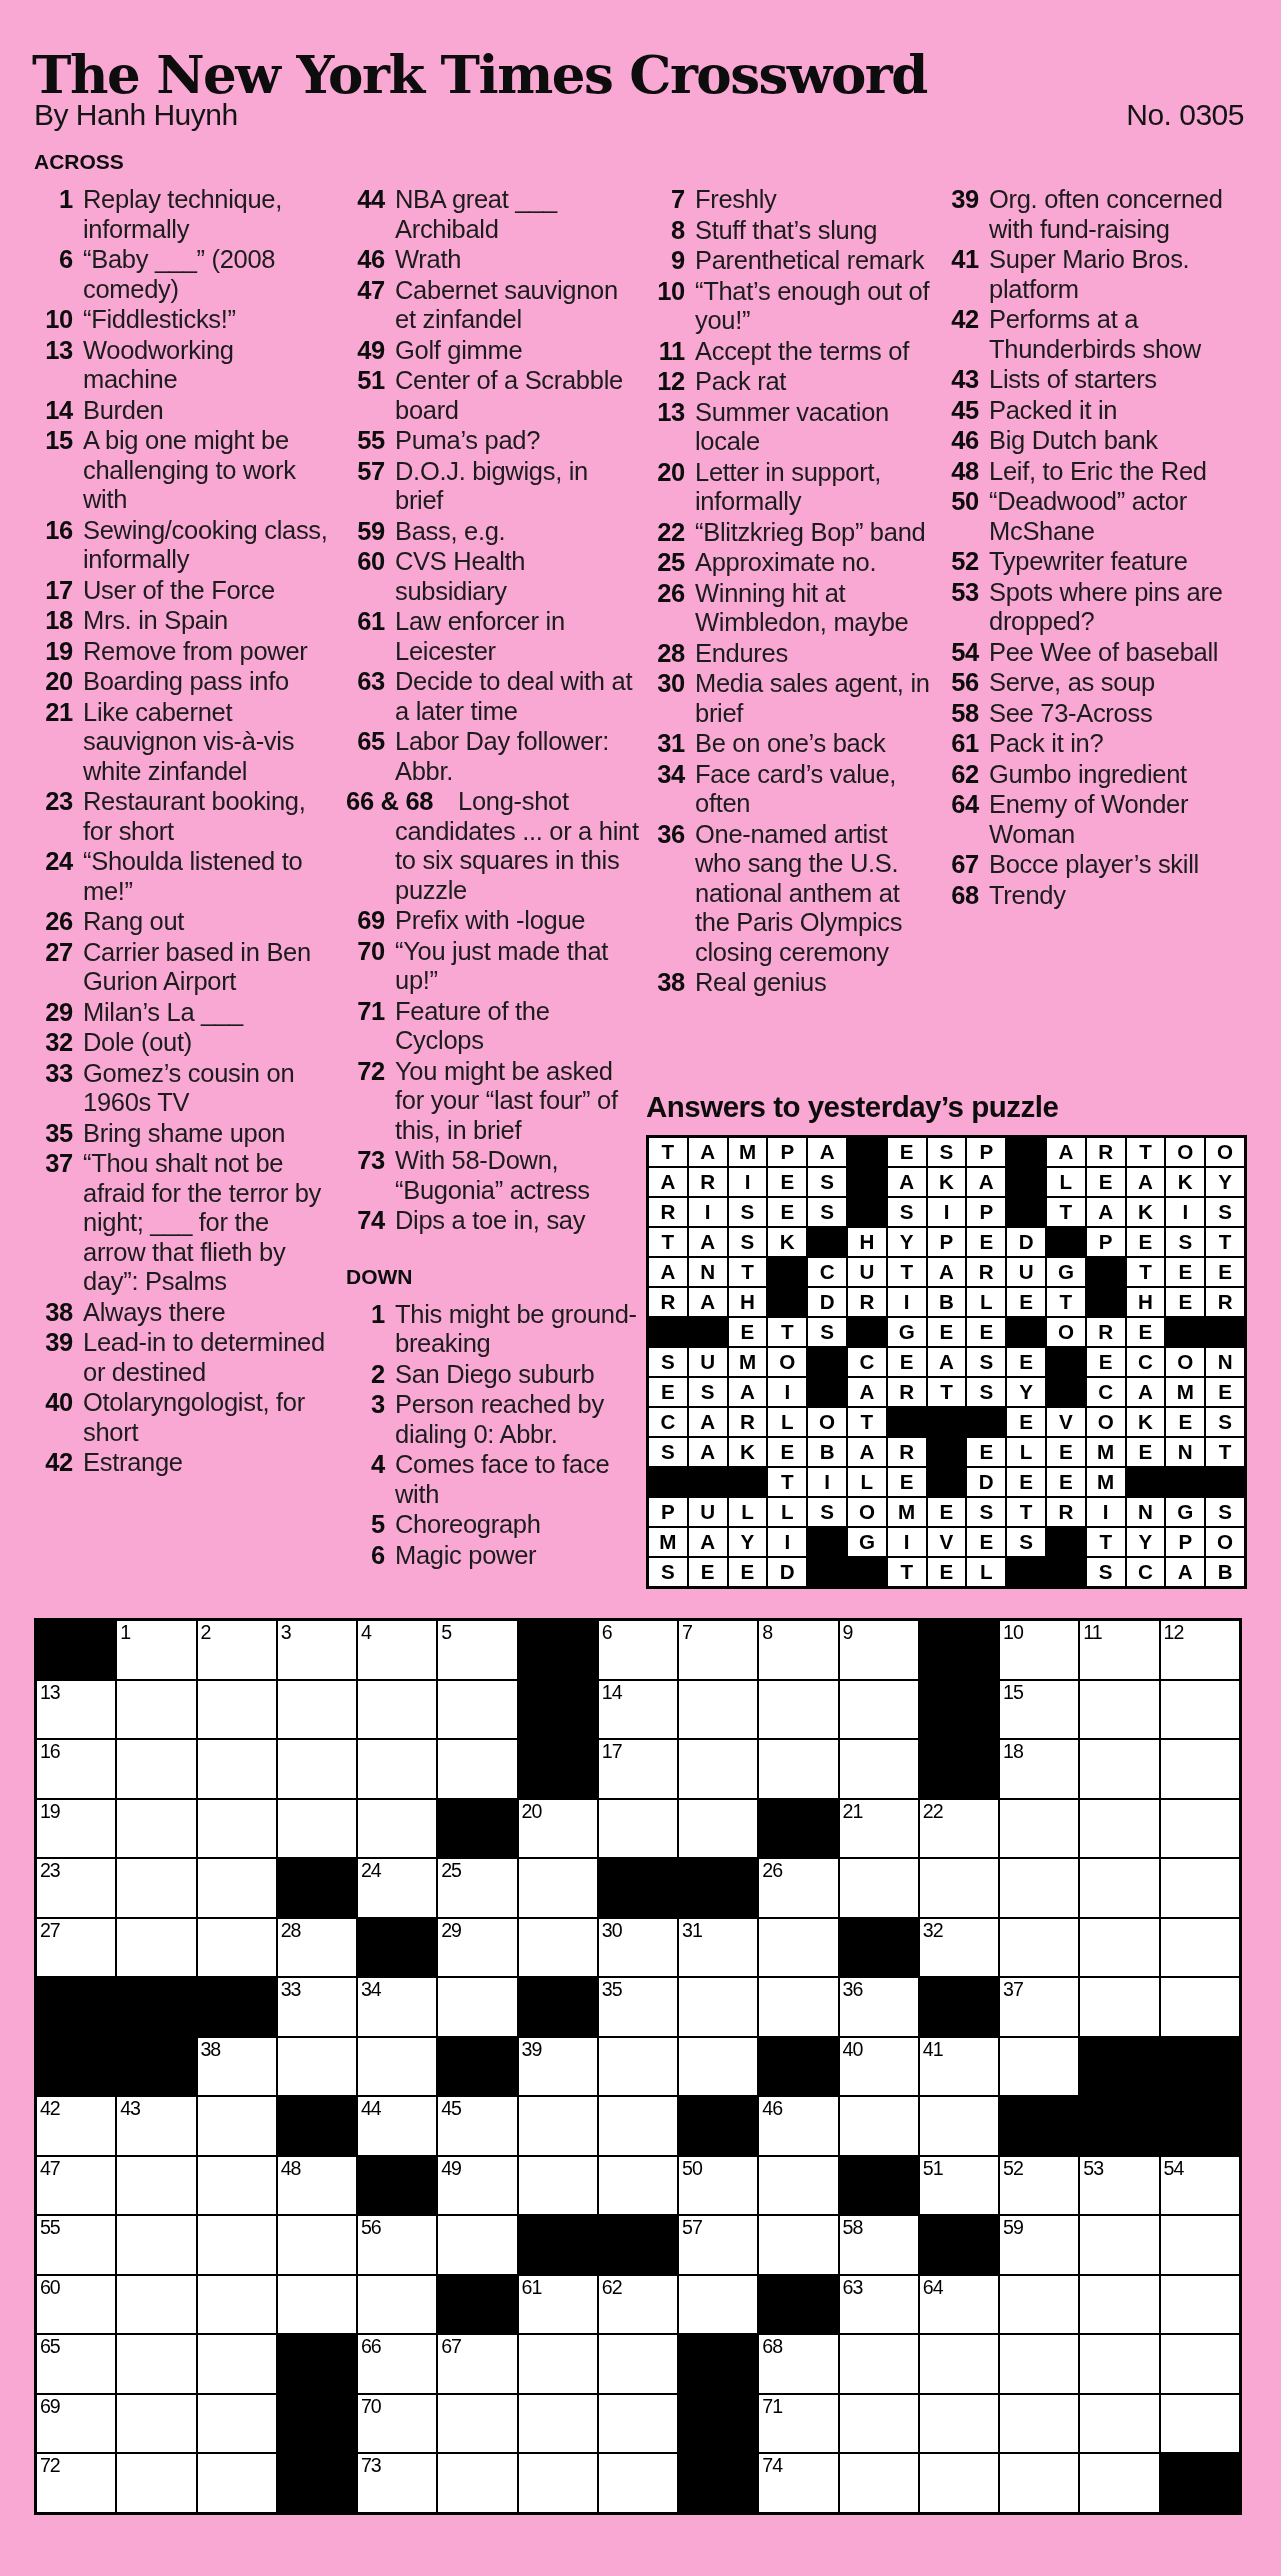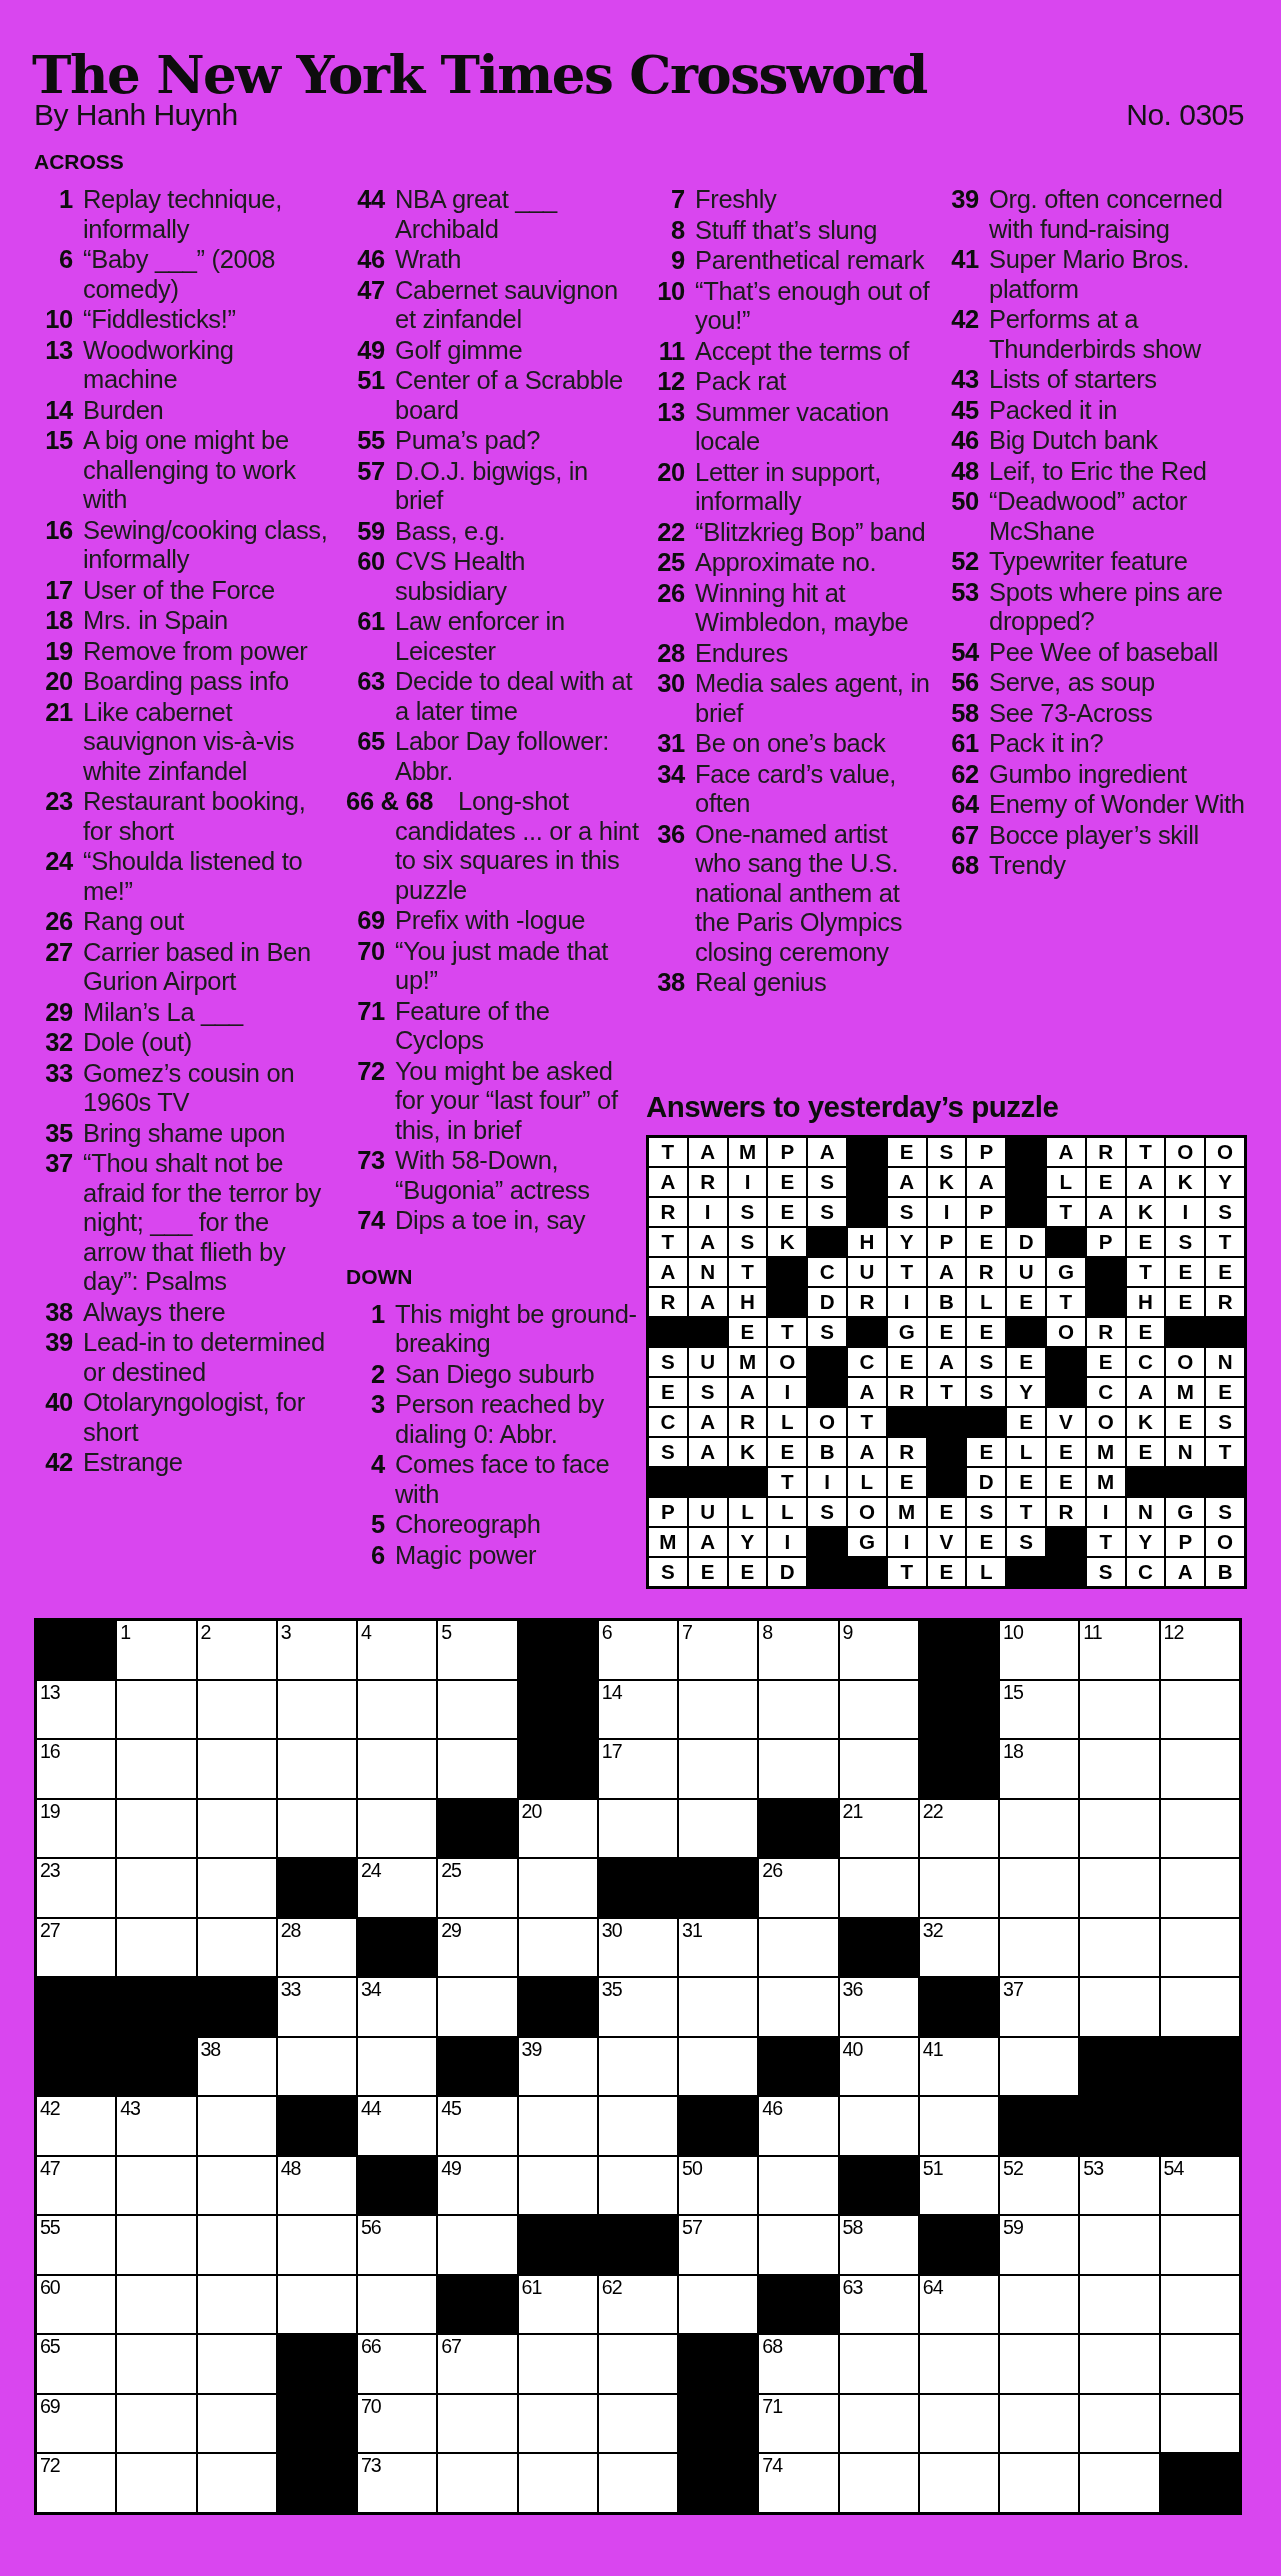--- a/index.html
+++ b/index.html
@@ -1,16 +1,16 @@
 <!DOCTYPE html>
 <html><head>
 <meta charset="utf-8">
 <style>
   html,body{margin:0;padding:0;background:#fff;}
-  .page{position:relative;width:1281px;height:2576px;background:#d946ef;overflow:hidden;
+  .page{position:relative;width:1281px;height:2576px;background:#f9a8d4;overflow:hidden;
         font-family:"Liberation Sans",sans-serif;color:#111;}
   .title{position:absolute;left:32px;top:7.9px;font-family:"DejaVu Serif",serif;
          font-weight:bold;font-size:53px;letter-spacing:-1.5px;color:#0d0d0d;white-space:nowrap;}
   .byline-row{position:absolute;left:34px;top:98px;width:1210px;display:flex;
               justify-content:space-between;font-size:30px;letter-spacing:-0.5px;color:#141414;}
   .clue-col{position:absolute;top:147px;}
   #col1{left:34px;width:295px;}
   #col2{left:346px;width:295px;padding-top:38px;}
   #col3{left:646px;width:293px;padding-top:38px;}
   #col4{left:940px;width:308px;padding-top:38px;}
@@ -132,21 +132,21 @@
       <div class="clue"><span class="num">46</span><span class="txt">Big Dutch bank</span></div>
       <div class="clue"><span class="num">48</span><span class="txt">Leif, to Eric the Red</span></div>
       <div class="clue"><span class="num">50</span><span class="txt">“Deadwood” actor McShane</span></div>
       <div class="clue"><span class="num">52</span><span class="txt">Typewriter feature</span></div>
       <div class="clue"><span class="num">53</span><span class="txt">Spots where pins are dropped?</span></div>
       <div class="clue"><span class="num">54</span><span class="txt">Pee Wee of baseball</span></div>
       <div class="clue"><span class="num">56</span><span class="txt">Serve, as soup</span></div>
       <div class="clue"><span class="num">58</span><span class="txt">See 73-Across</span></div>
       <div class="clue"><span class="num">61</span><span class="txt">Pack it in?</span></div>
       <div class="clue"><span class="num">62</span><span class="txt">Gumbo ingredient</span></div>
-      <div class="clue"><span class="num">64</span><span class="txt">Enemy of Wonder With</span></div>
+      <div class="clue"><span class="num">64</span><span class="txt">Enemy of Wonder Woman</span></div>
       <div class="clue"><span class="num">67</span><span class="txt">Bocce player’s skill</span></div>
       <div class="clue"><span class="num">68</span><span class="txt">Trendy</span></div>
     </div>
 
   <div class="ans-head">Answers to yesterday’s puzzle</div>
   <div class="ans-grid">
       <div class="acell">T</div>
       <div class="acell">A</div>
       <div class="acell">M</div>
       <div class="acell">P</div>

